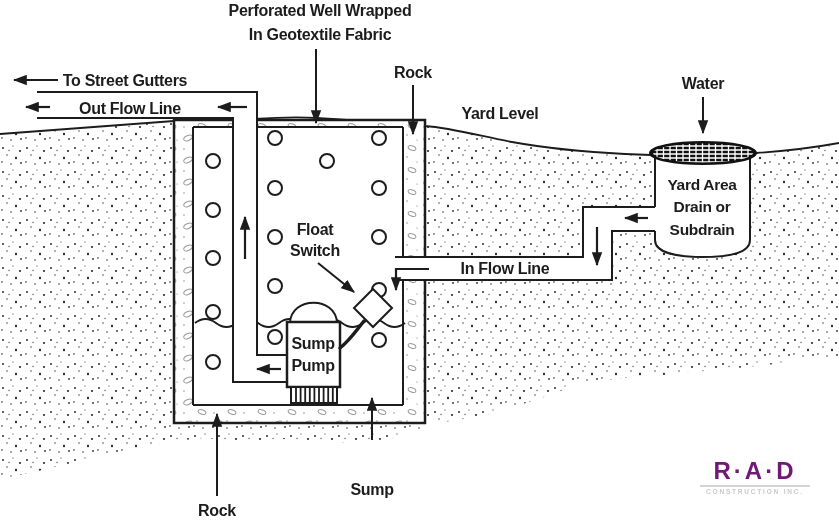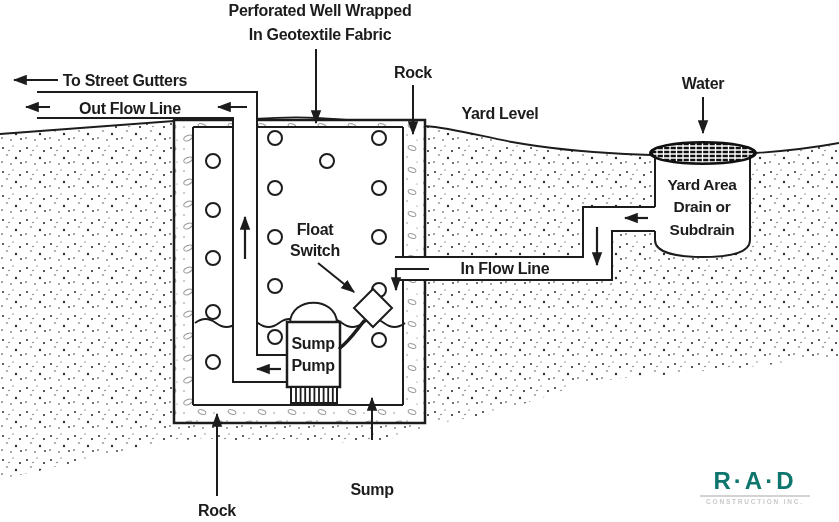--- a/index.html
+++ b/index.html
@@ -1,23 +1,23 @@
 <!DOCTYPE html>
 <html><head>
 <meta charset="utf-8">
 <style>
   html,body{margin:0;padding:0;background:#fff;}
   .stage{position:relative;width:839px;height:522px;background:#fff;overflow:hidden;
-         font-family:"Liberation Sans",sans-serif;border-radius:7px;}
+         font-family:"Liberation Sans",sans-serif;}
   svg{position:absolute;left:0;top:0;}
   .lbl{font-family:"Liberation Sans",sans-serif;font-weight:bold;font-size:16px;
        letter-spacing:-0.3px;fill:#1c1c1c;text-anchor:middle;}
   .lbl-sm{font-size:15.5px;}
   .logo{position:absolute;left:700px;top:459px;width:110px;text-align:center;}
-  .logo-name{font-weight:bold;font-size:24px;letter-spacing:3px;color:#0f766e;line-height:1;margin-top:10px;}
+  .logo-name{font-weight:bold;font-size:24px;letter-spacing:3px;color:#701a75;line-height:1;}
   .logo-sub{font-weight:bold;font-size:6.5px;letter-spacing:1.8px;color:#c9c9c9;
             border-top:2px solid #d3d3d3;margin-top:2px;padding-top:1px;}
 </style>
 </head>
 <body>
 
 <div class="stage">
 <svg width="839" height="522" viewBox="0 0 839 522">
   <defs>
     <marker id="ah" viewBox="0 0 12 9" refX="11" refY="4.5" markerWidth="14" markerHeight="11" orient="auto" markerUnits="userSpaceOnUse">

